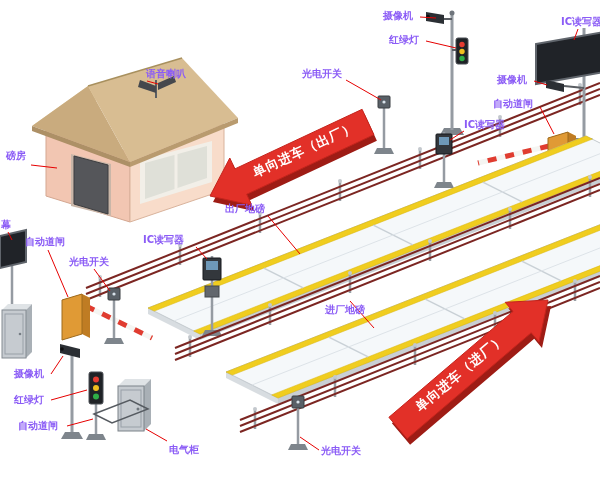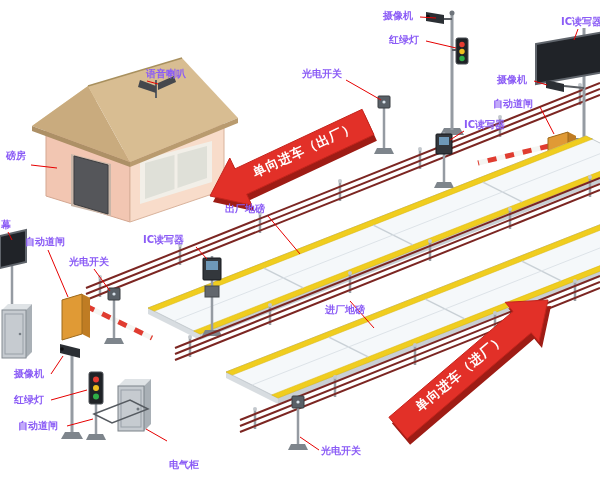--- a/index.html
+++ b/index.html
@@ -276,19 +276,19 @@
 <div class="lbl" style="left:6px;top:150px">磅房</div>
 <div class="lbl" style="left:225px;top:203px">出厂地磅</div>
 <div class="lbl" style="left:143px;top:234px">IC读写器</div>
 <div class="lbl" style="left:1px;top:219px">幕</div>
 <div class="lbl" style="left:25px;top:236px">自动道闸</div>
 <div class="lbl" style="left:69px;top:256px">光电开关</div>
 <div class="lbl" style="left:325px;top:304px">进厂地磅</div>
 <div class="lbl" style="left:14px;top:368px">摄像机</div>
 <div class="lbl" style="left:14px;top:394px">红绿灯</div>
 <div class="lbl" style="left:18px;top:420px">自动道闸</div>
-<div class="lbl" style="left:169px;top:459px">电气柜</div>
+<div class="lbl" style="left:169px;top:444px">电气柜</div>
 <div class="lbl" style="left:321px;top:445px">光电开关</div>
 
 <div class="arrow-text" style="left:224px;top:143px;width:160px;transform:rotate(-25deg)">单向进车（出厂）</div>
 <div class="arrow-text" style="left:385px;top:366px;width:150px;transform:rotate(-40deg)">单向进车（进厂）</div>
 
 </div>
 
 </body></html>

